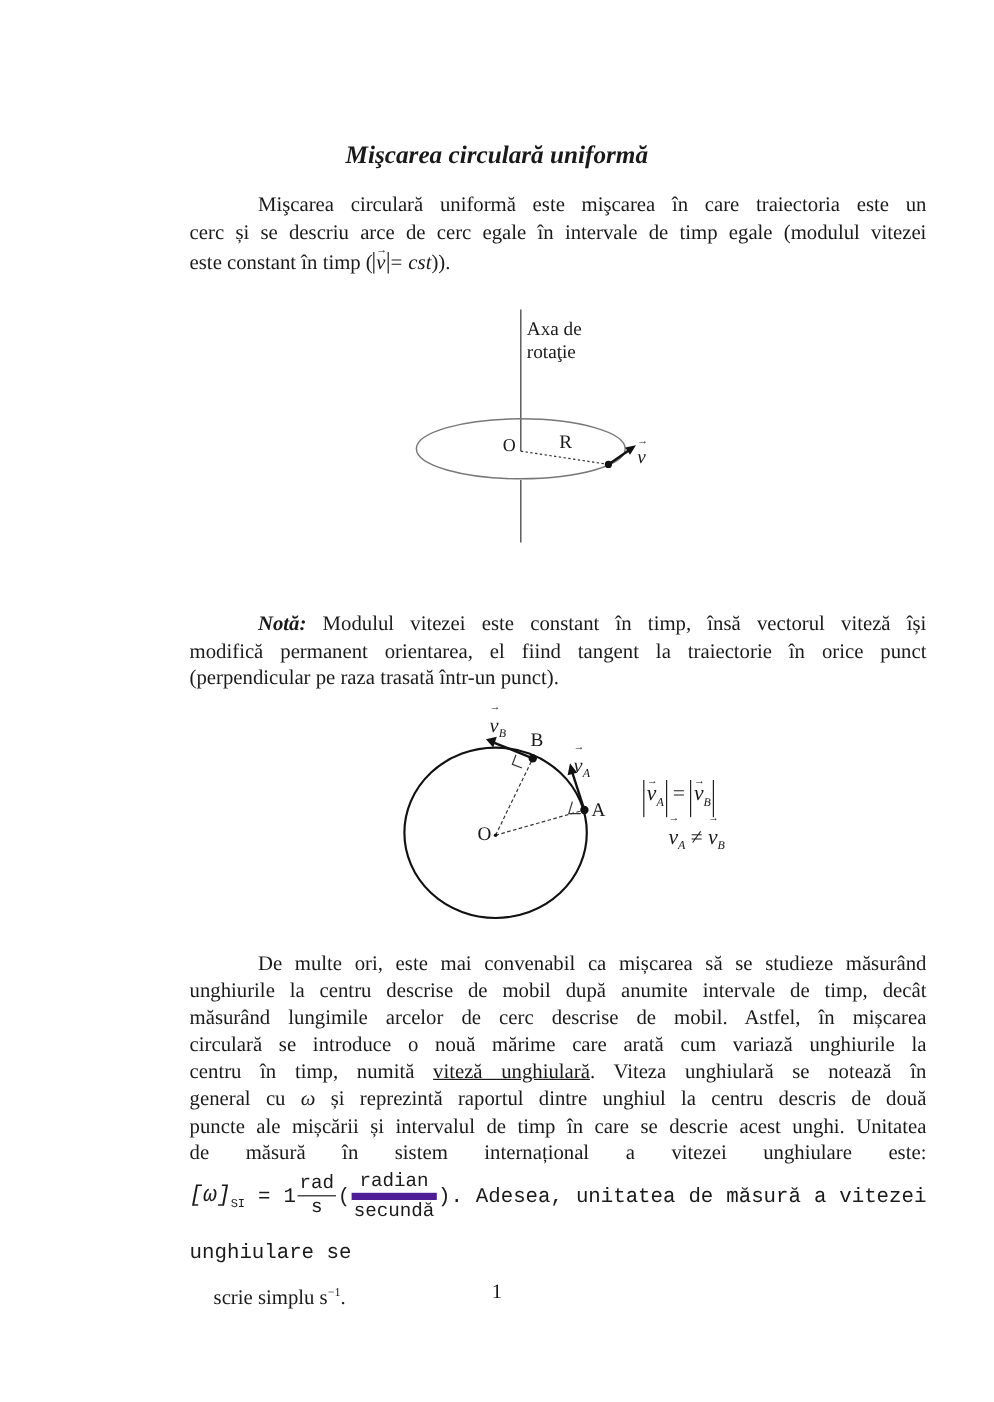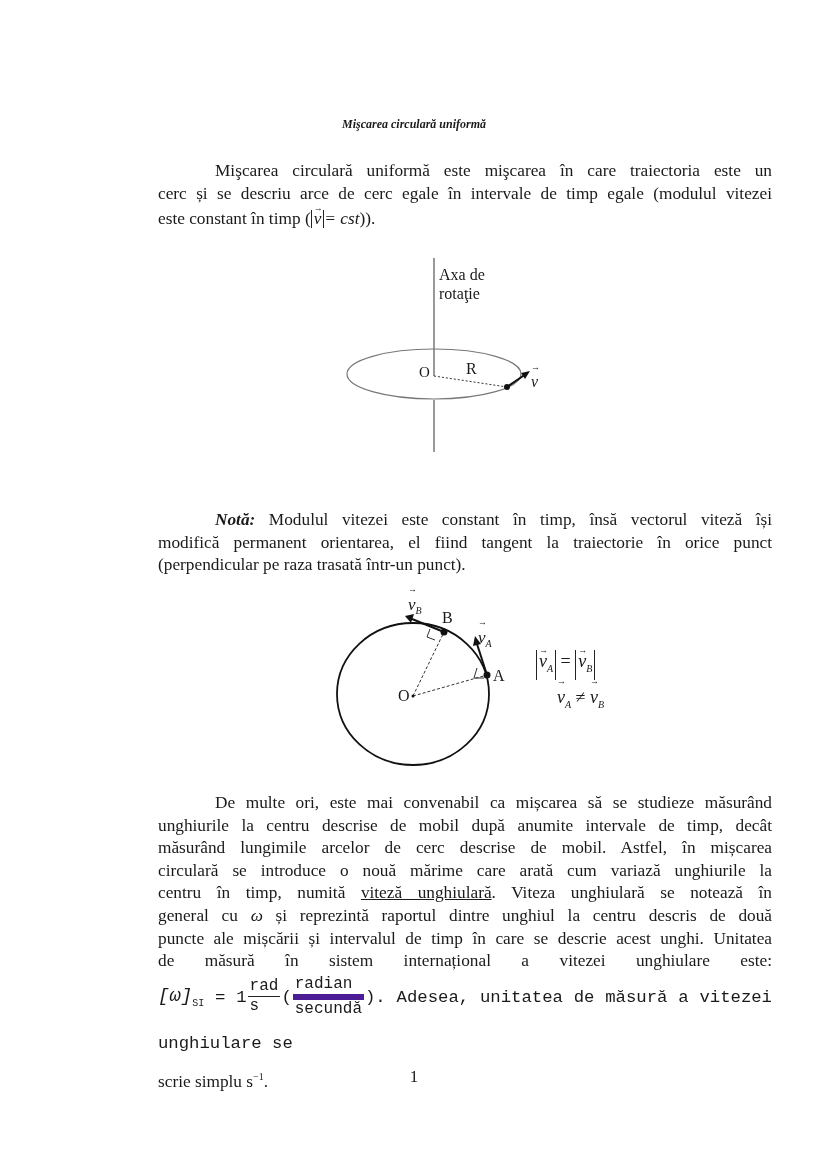--- a/index.html
+++ b/index.html
@@ -1,31 +1,31 @@
 <!DOCTYPE html>
 <html><head>
 <meta charset="utf-8">
 <style>
   html, body { margin: 0; padding: 0; background: #ffffff; }
   body { width: 828px; height: 1168px; position: relative; overflow: hidden;
          font-family: "Liberation Serif", "DejaVu Serif", serif; color: #1a1a1a; }
   .title { position: absolute; top: 117px; left: 0; width: 828px; text-align: center;
-           font-size: 12px; font-weight: bold; font-style: italic; }
+           font-size: 21px; font-weight: bold; font-style: italic; }
   .para { position: absolute; left: 158px; width: 614px; font-size: 17.3px; line-height: 22.6px;
           text-align: justify; }
   .para .ind { display: inline-block; width: 57px; }
   .just-last { text-align-last: justify; }
   .i { font-style: italic; }
   .b { font-weight: bold; font-style: italic; }
   .u { text-decoration: underline; }
   .abs-bar { display: inline-block; border-left: 1px solid #222; border-right: 1px solid #222; padding: 0 2px; line-height: 18px; }
   .vec { position: relative; display: inline-block; font-style: italic; }
   .vec::before { content: "→"; position: absolute; top: -11px; left: 0; font-size: 9px; font-style: normal; }
   svg { position: absolute; left: 0; top: 0; }
-  .frac { display: inline-block; vertical-align: middle; font-size: 16px; line-height: 19px; margin: 0 1px; }
+  .frac { display: inline-block; vertical-align: middle; text-align: center; font-size: 16px; line-height: 19px; margin: 0 1px; }
   .frac .num { display: block; border-bottom: 1px solid #222; padding: 0 2px; }
   .frac .den { display: block; padding: 0 2px; }
   .pagenum { position: absolute; top: 1067px; left: 0; width: 828px; text-align: center; font-size: 17px; }
   sub, sup { font-size: 10px; }
 </style>
 </head>
 <body>
 
 <div>
 
@@ -109,17 +109,17 @@
     <div class="just-last"><span>măsurând lungimile arcelor de cerc descrise de mobil. Astfel, în mișcarea</span></div>
     <div class="just-last"><span>circulară se introduce o nouă mărime care arată cum variază unghiurile la</span></div>
     <div class="just-last"><span>centru în timp, numită</span> <span class="u">viteză unghiulară</span><span>. Viteza unghiulară se notează în</span></div>
     <div class="just-last"><span>general cu</span> <span class="i">ω</span> <span>și reprezintă raportul dintre unghiul la centru descris de două</span></div>
     <div class="just-last"><span>puncte ale mișcării și intervalul de timp în care se descrie acest unghi. Unitatea</span></div>
     <div class="just-last" style="word-spacing:20px;"><span>de măsură în sistem internațional a vitezei unghiulare este:</span></div>
     <div style="margin-top:2px; line-height:40px;font-family:Liberation Mono, monospace;">
       <span style="font-size:19px;"><span class="i">[ω]</span><sub>SI</sub></span>
       <span>= 1</span><span class="frac"><span class="num" style="border:none;">rad</span><span class="den" style="border-top:1px solid #222;">s</span></span>(<span class="frac"><span class="num" style="border:none;">radian</span><span class="den" style="border-top:6px solid #4c1d95;">secundă</span></span>)<span>. Adesea, unitatea de măsură a vitezei unghiulare se</span>
     </div>
-    <div style="margin-top:2px;"><span>scrie simplu</span> <span>s</span><sup>−1</sup><span>.</span></div>
+    <div style="margin-top:2px;margin-left:20px;"><span>scrie simplu</span> <span>s</span><sup>−1</sup><span>.</span></div>
   </div>
 
   <div class="pagenum">1</div>
 </div>
 
 </body></html>

